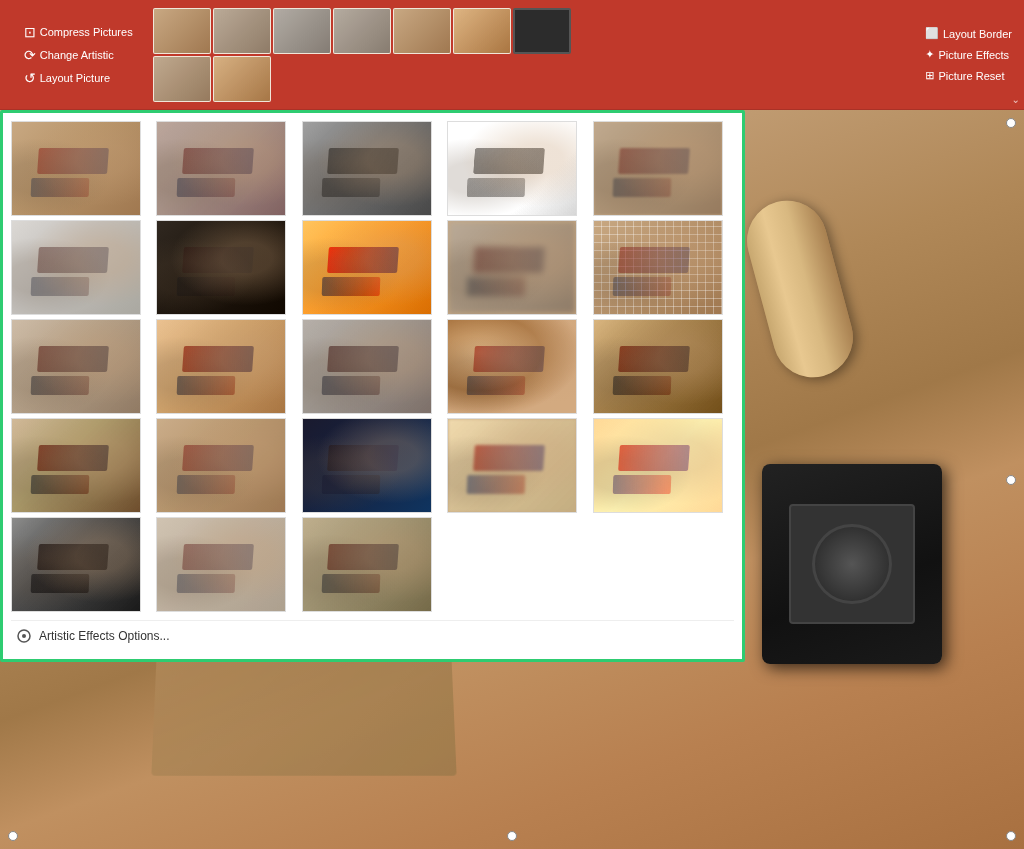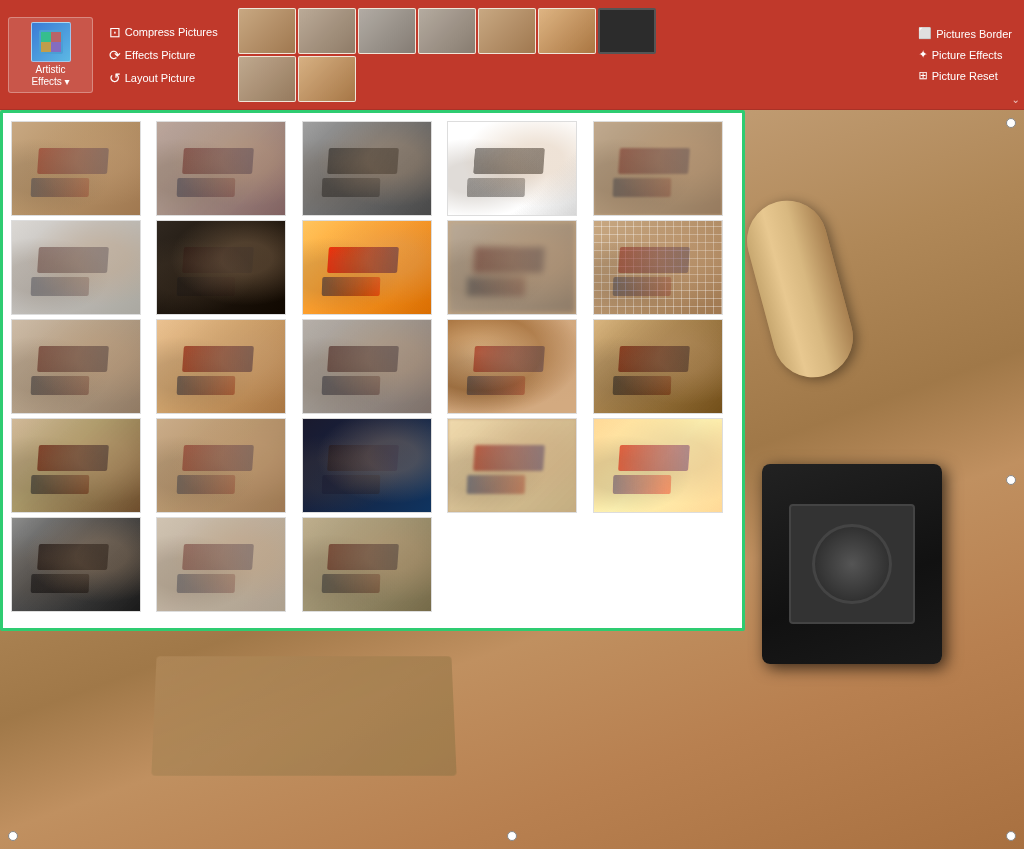--- a/index.html
+++ b/index.html
@@ -211,45 +211,29 @@
       height: 100%;
       background: linear-gradient(135deg, #c8a882 0%, #b8956a 100%);
       position: relative;
     }
   </style>
 </head>
 <body>
 
 <div class="ribbon">
 
-  <div class="artistic-effects-btn">
-    <div class="icon-box">
-      <svg width="28" height="28" viewBox="0 0 28 28">
-        <rect x="2" y="2" width="24" height="24" rx="2" fill="#4a9fd4"></rect>
-        <rect x="4" y="4" width="10" height="10" fill="#2ecc71" opacity="0.7"></rect>
-        <rect x="14" y="4" width="10" height="10" fill="#e74c3c" opacity="0.7"></rect>
-        <rect x="4" y="14" width="10" height="10" fill="#f39c12" opacity="0.7"></rect>
-        <rect x="14" y="14" width="10" height="10" fill="#9b59b6" opacity="0.7"></rect>
-      </svg>
-    </div>
-    <div class="label">
-      <span>Artistic</span><br>
-      <span>Effects</span>
-      <span>▾</span>
-    </div>
-  </div>
 
   <div style="display:flex;flex-direction:column;gap:3px;margin-left:12px;">
     <div style="color:white;font-size:11px;cursor:pointer;padding:2px 4px;display:flex;align-items:center;gap:4px;">
       <span style="font-size:14px;">⊡</span>
       <span>Compress Pictures</span>
     </div>
     <div style="color:white;font-size:11px;cursor:pointer;padding:2px 4px;display:flex;align-items:center;gap:4px;">
       <span style="font-size:14px;">⟳</span>
-      <span>Effects Picture</span>
+      <span>Change Artistic</span>
     </div>
     <div style="color:white;font-size:11px;cursor:pointer;padding:2px 4px;display:flex;align-items:center;gap:4px;">
       <span style="font-size:14px;">↺</span>
       <span>Layout Picture</span>
     </div>
   </div>
 
   <div class="ribbon-thumbnails" style="margin-left:16px;">
     <div class="ribbon-thumb-row">
       <div class="ribbon-thumb">
@@ -278,21 +262,21 @@
         </div>
       <div class="ribbon-thumb">
           <div class="ribbon-thumb-inner" style="background:linear-gradient(135deg,#c8a882,#a07850);filter:contrast(1.2);"></div>
         </div>
     </div>
   </div>
 
   <div class="ribbon-right-buttons">
     <div class="ribbon-right-btn">
       <span>⬜</span>
-      <span>Pictures Border</span>
+      <span>Layout Border</span>
     </div>
     <div class="ribbon-right-btn">
       <span>✦</span>
       <span>Picture Effects</span>
     </div>
     <div class="ribbon-right-btn">
       <span>⊞</span>
       <span>Picture Reset</span>
     </div>
   </div>
@@ -462,15 +446,24 @@
           </div>
         </div>
         <div class="effect-thumb" title="">
           <div style="position: absolute; inset: 0px; background: linear-gradient(135deg, rgb(184, 160, 112) 0%, rgb(160, 144, 96) 40%, rgb(128, 112, 64) 100%); filter: grayscale(0.5) contrast(1.4);">
             <div style="position: absolute; top: 28%; left: 20%; width: 55%; height: 28%; background: linear-gradient(90deg, rgba(190, 25, 25, 0.5), rgba(25, 25, 170, 0.4)); transform: skewX(-4deg); border-radius: 2px; mix-blend-mode: multiply;"></div>
             <div style="position: absolute; bottom: 20%; left: 15%; width: 45%; height: 20%; background: linear-gradient(90deg, rgba(25, 60, 170, 0.4), rgba(190, 25, 25, 0.3)); transform: skewX(-2deg); border-radius: 2px; mix-blend-mode: multiply;"></div>
           </div>
         </div>
         <div style="width: 130px; height: 95px;"></div>
       </div>
+    <div class="options-link">
+      <span class="options-icon">
+        <svg width="16" height="16" viewBox="0 0 16 16">
+          <circle cx="8" cy="8" r="6" fill="none" stroke="#555" stroke-width="1.5"></circle>
+          <circle cx="8" cy="8" r="2" fill="#555"></circle>
+        </svg>
+      </span>
+      <span>Artistic Effects Options...</span>
+    </div>
   </div>
 
 </div>
 
 </body></html>

